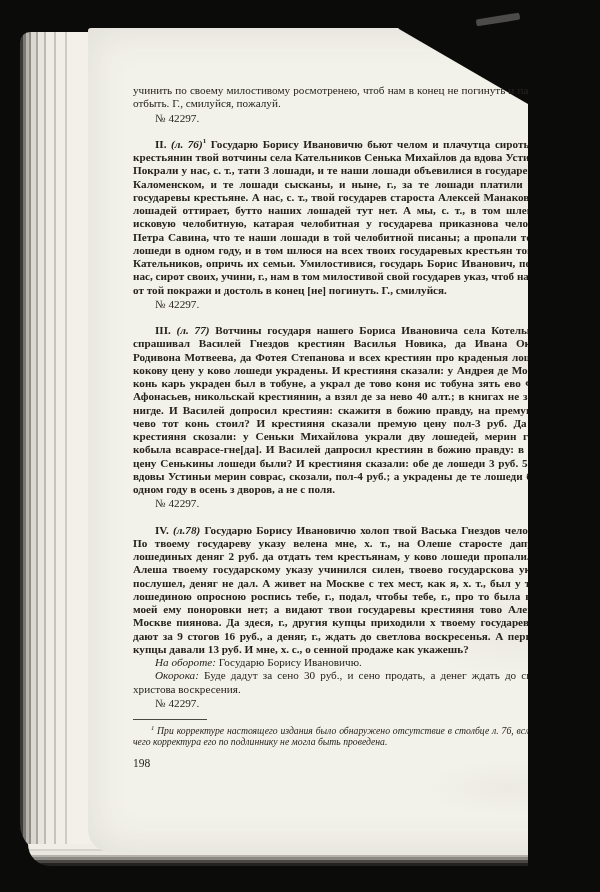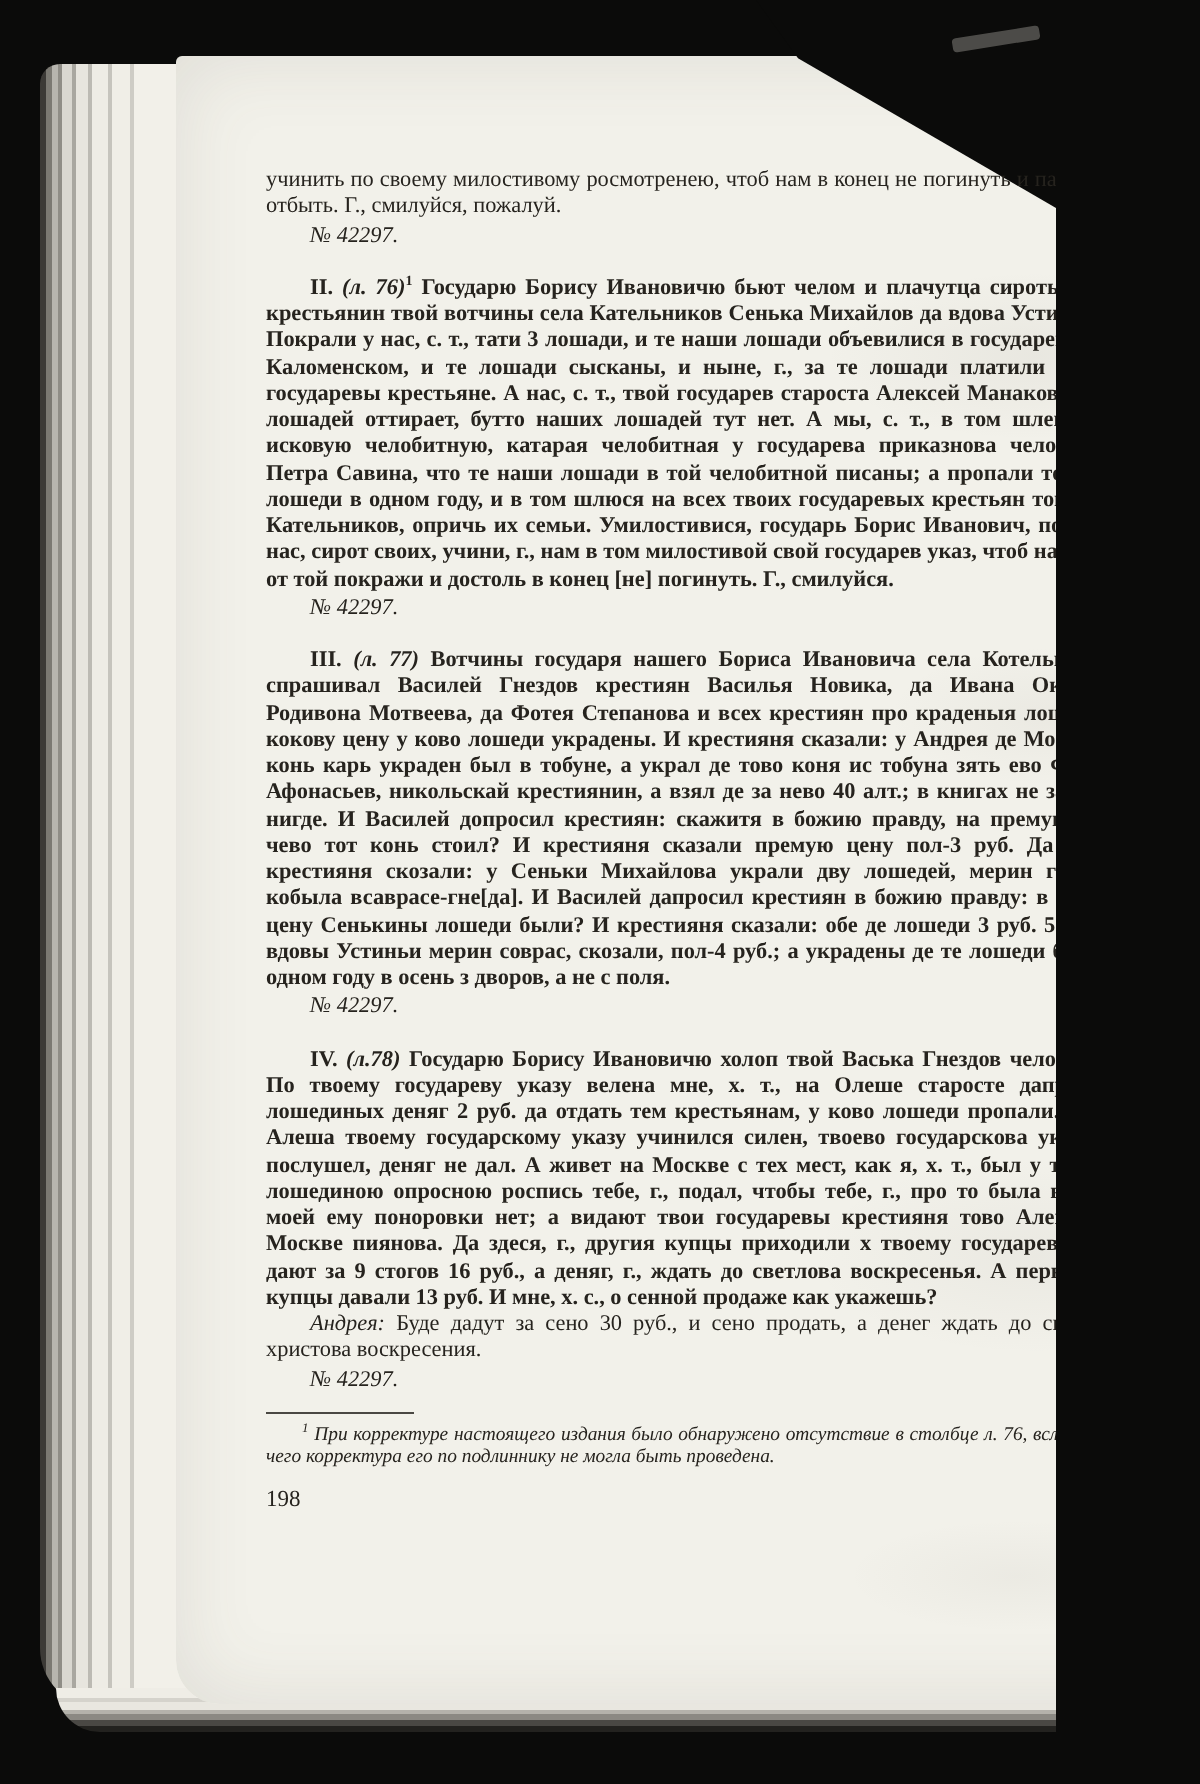--- a/index.html
+++ b/index.html
@@ -41,21 +41,21 @@
 
   
   .text-col{position:absolute;left:133px;top:84px;width:430px;color:#26231e;
     font-size:11.2px;line-height:13.25px;}
   .text-col p{margin:0;text-align:justify;}
   .cont{text-indent:0;}
   .entry{margin-top:13px !important;text-indent:22px;font-weight:bold;}
   .enum{font-style:normal;}
   .folio{font-style:italic;}
   sup.fmark{font-size:7px;line-height:0;vertical-align:super;}
-  .ref{font-style:italic;text-indent:22px;margin-top:1px !important;}
+  .ref{text-indent:22px;margin-top:1px !important;}
   .note{text-indent:22px;}
   .nlabel{font-style:italic;}
   .frule{width:74px;border-top:1px solid #4a4843;margin:9px 0 5px 0;}
   .footnote{font-style:italic;font-size:9.7px;line-height:11.4px;text-indent:18px;}
   .footnote sup{font-size:6.5px;line-height:0;}
   .pagenum{margin-top:9px !important;font-size:11.5px;text-align:right;}
 </style>
 </head>
 <body>
 
@@ -73,21 +73,22 @@
     <p class="ref">№ 42297.</p>
 
     <p class="entry"><span class="enum">II.</span> <span class="folio">(л. 76)</span><sup class="fmark">1</sup> <span>Государю Борису Ивановичю бьют челом и плачутца сироты твои, крестьянин твой вотчины села Кательников Сенька Михайлов да вдова Устиньица. Покрали у нас, с. т., тати 3 лошади, и те наши лошади объевилися в государеве селе Каломенском, и те лошади сысканы, и ныне, г., за те лошади платили иск те государевы крестьяне. А нас, с. т., твой государев староста Алексей Манаков от тех лошадей оттирает, бутто наших лошадей тут нет. А мы, с. т., в том шлемся на исковую челобитную, катарая челобитная у государева приказнова человека у Петра Савина, что те наши лошади в той челобитной писаны; а пропали те наши лошеди в одном году, и в том шлюся на всех твоих государевых крестьян того села Кательников, опричь их семьи. Умилостивися, государь Борис Иванович, пожалуй нас, сирот своих, учини, г., нам в том милостивой свой государев указ, чтоб нам, с. т., от той покражи и достоль в конец [не] погинуть. Г., смилуйся.</span></p>
     <p class="ref">№ 42297.</p>
 
     <p class="entry"><span class="enum">III.</span> <span class="folio">(л. 77)</span> <span>Вотчины государя нашего Бориса Ивановича села Котельникова спрашивал Василей Гнездов крестиян Василья Новика, да Ивана Окорока, Родивона Мотвеева, да Фотея Степанова и всех крестиян про краденыя лошеди, в кокову цену у ково лошеди украдены. И крестияня сказали: у Андрея де Монокова конь карь украден был в тобуне, а украл де тово коня ис тобуна зять ево Фетька Афонасьев, никольскай крестиянин, а взял де за нево 40 алт.; в книгах не записан нигде. И Василей допросил крестиян: скажитя в божию правду, на премую цену чево тот конь стоил? И крестияня сказали премую цену пол-3 руб. Да те же крестияня скозали: у Сеньки Михайлова украли дву лошедей, мерин гнет да кобыла всаврасе-гне[да]. И Василей дапросил крестиян в божию правду: в кокову цену Сенькины лошеди были? И крестияня сказали: обе де лошеди 3 руб. 5 алт., а вдовы Устиньи мерин соврас, скозали, пол-4 руб.; а украдены де те лошеди были в одном году в осень з дворов, а не с поля.</span></p>
     <p class="ref">№ 42297.</p>
 
     <p class="entry"><span class="enum">IV.</span> <span class="folio">(л.78)</span> <span>Государю Борису Ивановичю холоп твой Васька Гнездов челом бию. По твоему государеву указу велена мне, х. т., на Олеше старосте даправить лошединых деняг 2 руб. да отдать тем крестьянам, у ково лошеди пропали. И тот Алеша твоему государскому указу учинился силен, твоево государскова указу не послушел, деняг не дал. А живет на Москве с тех мест, как я, х. т., был у тебя, г., лошединою опросною роспись тебе, г., подал, чтобы тебе, г., про то была ведома, моей ему поноровки нет; а видают твои государевы крестияня тово Алешю на Москве пиянова. Да здеся, г., другия купцы приходили х твоему государеву сену, дают за 9 стогов 16 руб., а деняг, г., ждать до светлова воскресенья. А первыя, г., купцы давали 13 руб. И мне, х. с., о сенной продаже как укажешь?</span></p>
 
-    <p class="note"><span class="nlabel">Андрея:</span> <span>Буде дадут за сено 30 руб., и сено продать, а денег ждать до светлово христова воскресения.</span></p>
+    <p class="note"><span class="nlabel">На обороте:</span> <span>Государю Борису Ивановичю.</span></p>
+    <p class="note"><span class="nlabel">Окорока:</span> <span>Буде дадут за сено 30 руб., и сено продать, а денег ждать до светлово христова воскресения.</span></p>
     <p class="ref">№ 42297.</p>
 
     <div class="frule"></div>
     <p class="footnote"><sup>1</sup> <span>При корректуре настоящего издания было обнаружено отсутствие в столбце л. 76, вследствие чего корректура его по подлиннику не могла быть проведена.</span></p>
 
     <p class="pagenum">198</p>
   </div>
 </div>
 
 </body></html>

